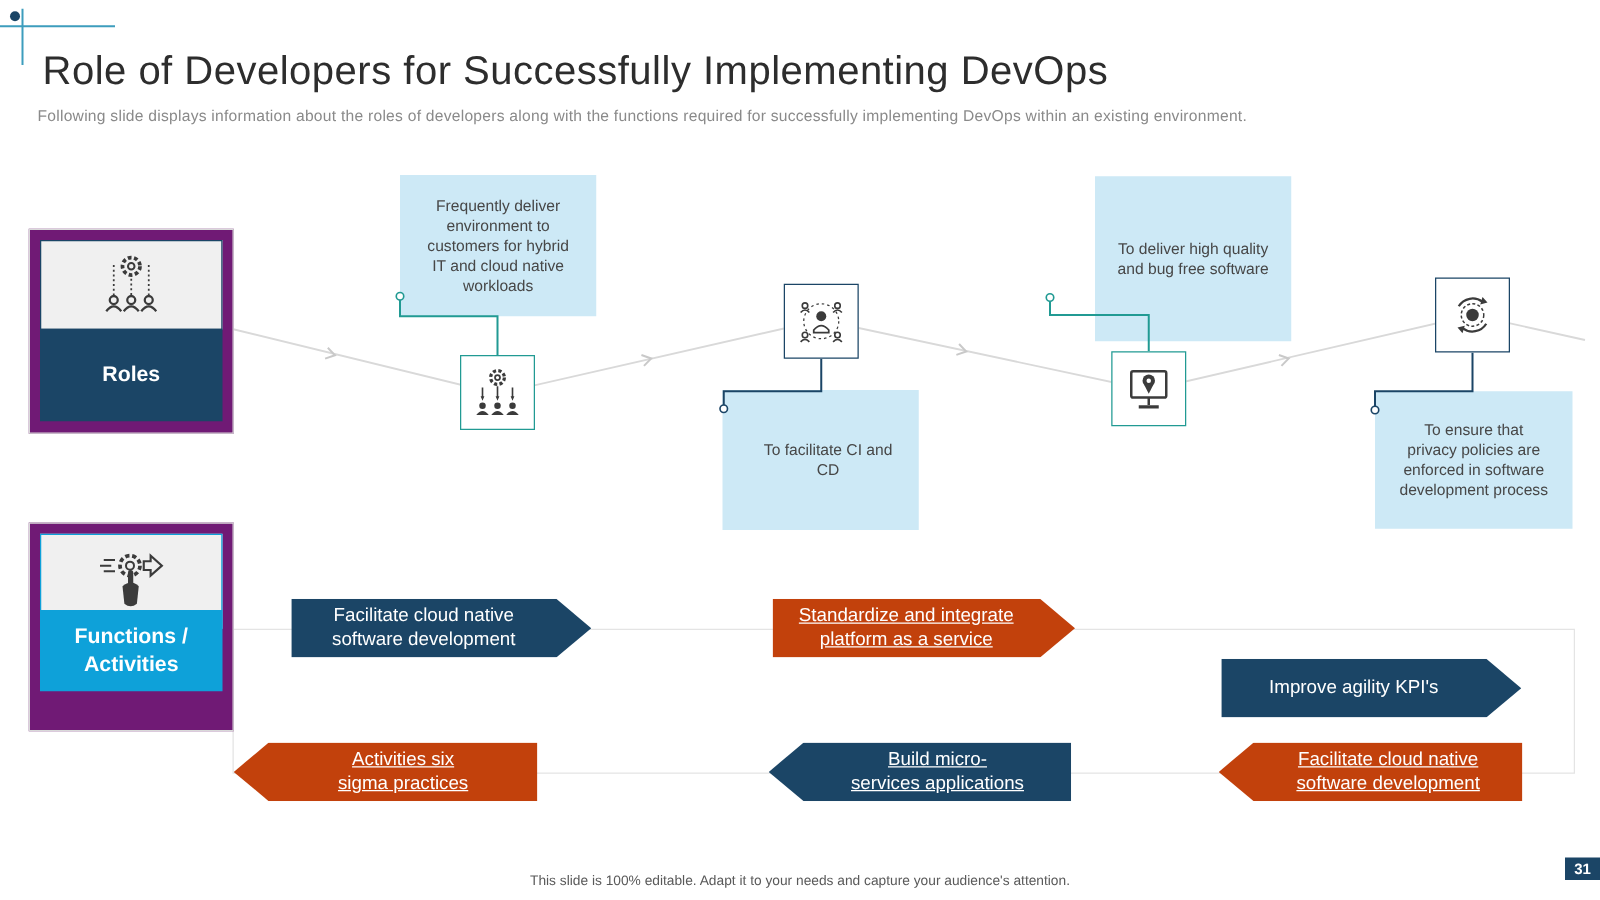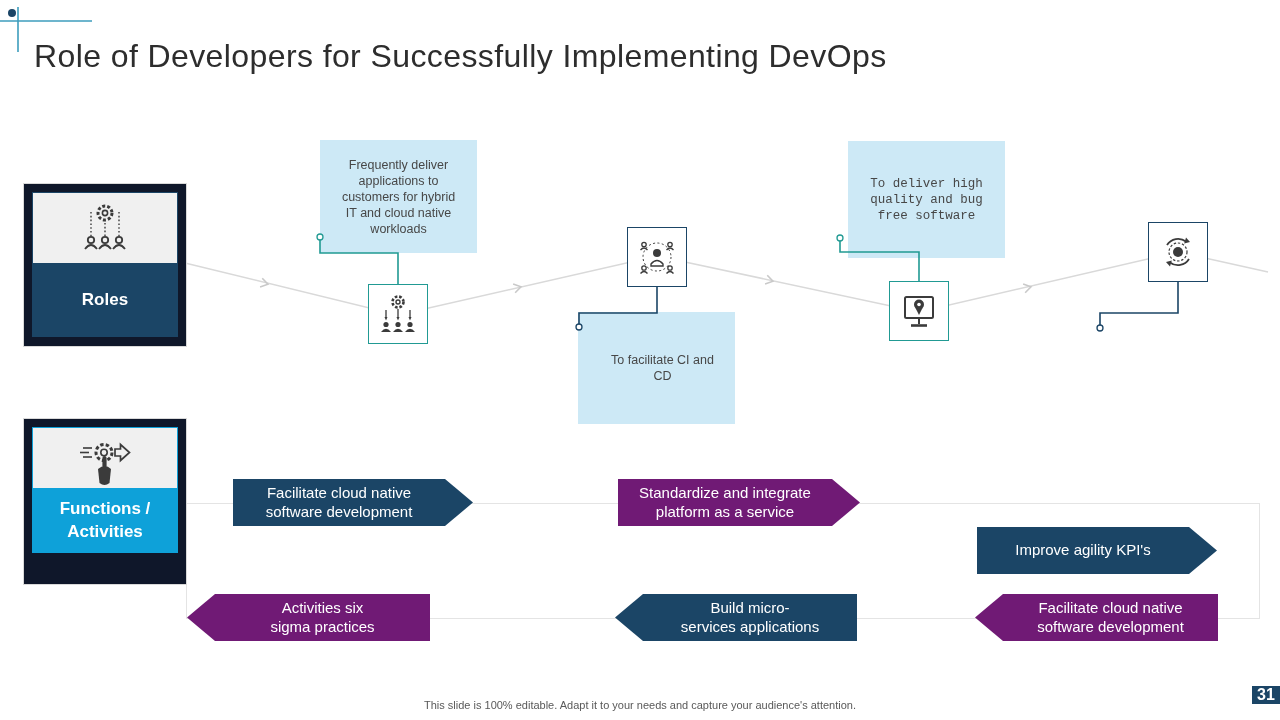--- a/index.html
+++ b/index.html
@@ -7,21 +7,21 @@
          font-family:"Liberation Sans", sans-serif;}
 
   
   .decor{position:absolute;left:0;top:0;}
   .page-title{position:absolute;left:30px;top:34px;width:1100px;margin:4px;
     font-size:32px;font-weight:400;color:#2d2d2d;letter-spacing:.4px;line-height:1.15;}
   .page-subtitle{position:absolute;left:30px;top:86px;width:980px;margin:0;
     font-size:12.5px;color:#8a8a8a;letter-spacing:.2px;}
 
   
-  .cat-card{position:absolute;width:162px;background:#0f172a;border:1px solid #d9d9d9;}
+  .cat-card{position:absolute;width:162px;background:#701a75;border:1px solid #d9d9d9;}
   .cat-roles{left:23px;top:183px;height:162px;}
   .cat-functions{left:23px;top:418px;height:165px;}
   .cat-icon-area{position:absolute;left:8px;top:8px;width:144px;background:#f0f0f0;
     display:flex;align-items:center;justify-content:center;}
   .cat-roles .cat-icon-area{height:70px;border:1px solid #1b4566;}
   .cat-functions .cat-icon-area{height:74px;border:1px solid #0ea1d9;}
   .cat-label{position:absolute;left:8px;width:146px;color:#ffffff;font-weight:700;
     font-size:17px;display:flex;align-items:center;justify-content:center;text-align:center;line-height:1.3;}
   .cat-roles .cat-label{top:79px;height:74px;background:#1b4566;}
   .cat-functions .cat-label{top:69px;height:65px;background:#0ea1d9;}
@@ -42,50 +42,52 @@
   
   .callout{position:absolute;background:#cde9f6;color:#474747;font-size:12.5px;
     line-height:16px;display:flex;align-items:center;justify-content:center;
     text-align:center;padding:8px 18px;box-sizing:border-box;}
 
   
   .arrow{position:absolute;height:47px;color:#ffffff;font-size:15px;line-height:1.25;
     display:flex;align-items:center;justify-content:center;text-align:center;
     white-space:pre-line;box-sizing:border-box;}
   .arrow.navy{background:#1b4566;}
-  .arrow.cyan{background:#701a75;}
+  .arrow.cyan{background:#c2410c;text-decoration:underline;}
   .arrow.right{clip-path:polygon(0 0, calc(100% - 28px) 0, 100% 50%, calc(100% - 28px) 100%, 0 100%);
     padding-right:28px;}
   .arrow.left{clip-path:polygon(28px 0, 100% 0, 100% 100%, 28px 100%, 0 50%);
     padding-left:28px;}
 
   
   .footer-note{position:absolute;left:0;top:699px;width:1280px;text-align:center;
     font-size:11px;color:#595959;}
   .page-num{position:absolute;left:1252px;top:686px;width:28px;height:18px;background:#1b4566;
-    color:#ffffff;font-size:16px;font-weight:700;display:flex;align-items:center;justify-content:center;}
+    color:#ffffff;font-size:12px;font-weight:700;display:flex;align-items:center;justify-content:center;}
 </style>
 </head>
 <body>
 
 <div class="slide">
 
   <svg class="decor" width="130" height="70">
     <line x1="0" y1="21" x2="92" y2="21" stroke="#3d9dbd" stroke-width="1.6"></line>
     <line x1="18" y1="7" x2="18" y2="52" stroke="#3d9dbd" stroke-width="1.6"></line>
     <circle cx="12" cy="13" r="4" fill="#1b4566"></circle>
   </svg>
 
   <h1 class="page-title">Role of Developers for Successfully Implementing DevOps</h1>
+  <p class="page-subtitle">Following slide displays information about the roles of developers along with the functions required for successfully implementing DevOps within an existing environment.</p>
 
   <div class="frame-rect"></div>
 
-  <div class="callout" style="left:320px;top:140px;width:157px;height:113px;">Frequently deliver applications to customers for hybrid IT and cloud native workloads</div>
+  <div class="callout" style="left:320px;top:140px;width:157px;height:113px;">Frequently deliver environment to customers for hybrid IT and cloud native workloads</div>
   <div class="callout" style="left:578px;top:312px;width:157px;height:112px;padding-left:30px;">To facilitate CI and CD</div>
-  <div class="callout" style="left:848px;top:141px;width:157px;height:117px;font-family:Liberation Mono, monospace;">To deliver high quality and bug free software</div>
+  <div class="callout" style="left:876px;top:141px;width:157px;height:132px;">To deliver high quality and bug free software</div>
+  <div class="callout" style="left:1100px;top:313px;width:158px;height:110px;">To ensure that privacy policies are enforced in software development process</div>
 
   <svg class="overlay" width="1280" height="720">
 
     <polyline points="185,263 398,315 657,256 919,312 1178,252 1268,272" fill="none" stroke="#d9d9d9" stroke-width="1.5"></polyline>
 
     <g stroke="#c9c9c9" stroke-width="1.6" fill="none">
       <path d="M-6,-4.5 L1,0 L-6,4.5" transform="translate(267,284) rotate(14)"></path>
       <path d="M-6,-4.5 L1,0 L-6,4.5" transform="translate(520,287) rotate(-13)"></path>
       <path d="M-6,-4.5 L1,0 L-6,4.5" transform="translate(772,281) rotate(14)"></path>
       <path d="M-6,-4.5 L1,0 L-6,4.5" transform="translate(1030,287) rotate(-13)"></path>
@@ -206,21 +208,21 @@
   </div>
 
   <div class="arrow navy right" style="left:233px;top:479px;width:240px;">Facilitate cloud native
 software development</div>
   <div class="arrow cyan right" style="left:618px;top:479px;width:242px;">Standardize and integrate
 platform as a service</div>
   <div class="arrow navy right" style="left:977px;top:480px;width:240px;margin-top:47px;">Improve agility KPI's</div>
 
   <div class="arrow cyan left" style="left:187px;top:594px;width:243px;">Activities six
 sigma practices</div>
-  <div class="arrow navy left" style="left:615px;top:594px;width:242px;">Build micro-
+  <div class="arrow navy left" style="left:615px;top:594px;width:242px;text-decoration:underline;">Build micro-
 services applications</div>
   <div class="arrow cyan left" style="left:975px;top:594px;width:243px;">Facilitate cloud native
 software development</div>
 
   <div class="footer-note">This slide is 100% editable. Adapt it to your needs and capture your audience's attention.</div>
   <div class="page-num">31</div>
 
 </div>
 
 </body></html>

